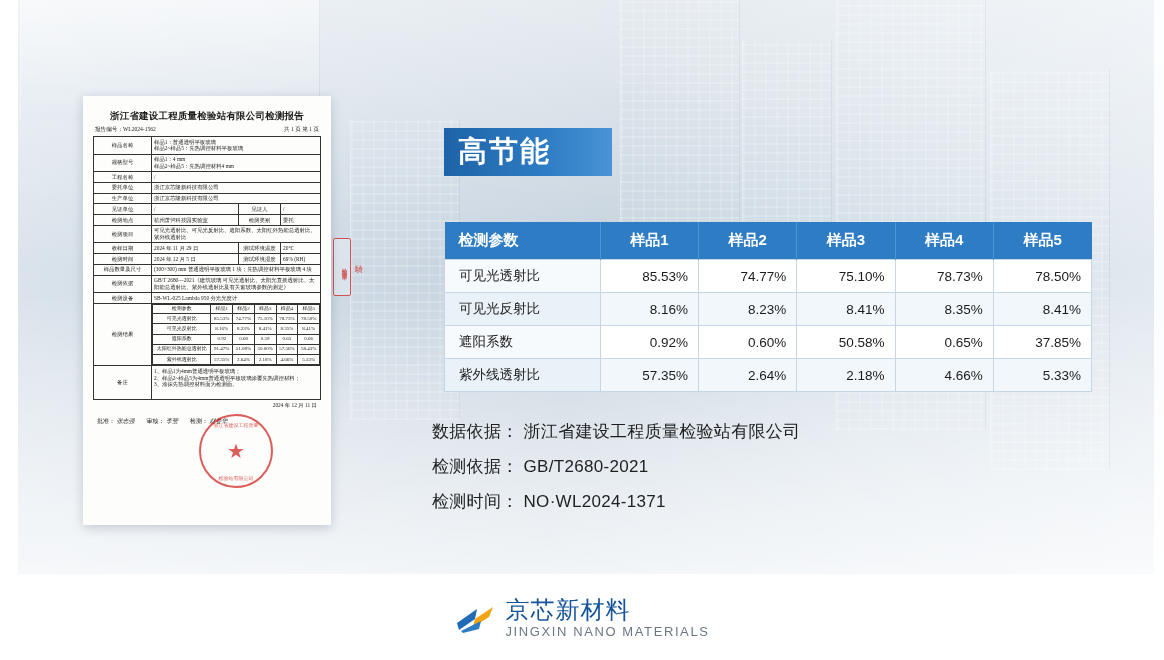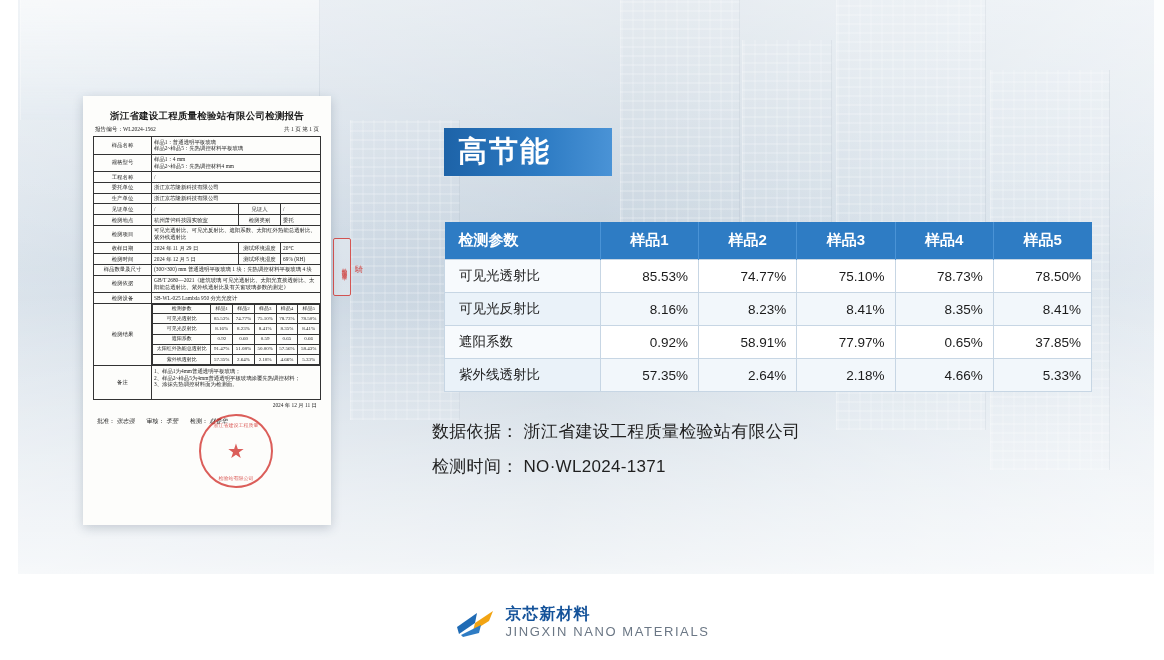--- a/index.html
+++ b/index.html
@@ -246,22 +246,22 @@
     align-items: center;
     justify-content: center;
     gap: 9px;
   }
   .logo-mark {
     width: 42px; height: 30px;
     position: relative;
   }
   .logo-text { line-height: 1; }
   .logo-cn {
-    font-size: 16px;
-    font-weight: bold;
+    font-size: 24px;
+    font-weight: normal;
     color: #15539a;
     letter-spacing: 1px;
   }
   .logo-en {
     font-size: 13px;
     color: #6b7785;
     letter-spacing: 1.6px;
     margin-top: 3px;
   }
 </style>
@@ -474,40 +474,44 @@
         <td class="name">可见光反射比</td>
         <td>8.16%</td>
         <td>8.23%</td>
         <td>8.41%</td>
         <td>8.35%</td>
         <td>8.41%</td>
       </tr>
       <tr>
         <td class="name">遮阳系数</td>
         <td>0.92%</td>
-        <td>58.91%</td>
-        <td>77.97%</td>
+        <td>0.60%</td>
+        <td>50.58%</td>
         <td>0.65%</td>
         <td>37.85%</td>
       </tr>
       <tr>
         <td class="name">紫外线透射比</td>
         <td>57.35%</td>
         <td>2.64%</td>
         <td>2.18%</td>
         <td>4.66%</td>
         <td>5.33%</td>
       </tr>
     </tbody>
   </table>
 
   <div class="notes">
     <div class="note">
       <b>数据依据：</b>
       <span>浙江省建设工程质量检验站有限公司</span>
+    </div>
+    <div class="note">
+      <b>检测依据：</b>
+      <span>GB/T2680-2021</span>
     </div>
     <div class="note">
       <b>检测时间：</b>
       <span>NO·WL2024-1371</span>
     </div>
   </div>
 
   <div class="footer-logo">
     <span class="logo-mark">
       <svg width="42" height="30" viewBox="0 0 42 30" xmlns="http://www.w3.org/2000/svg">

